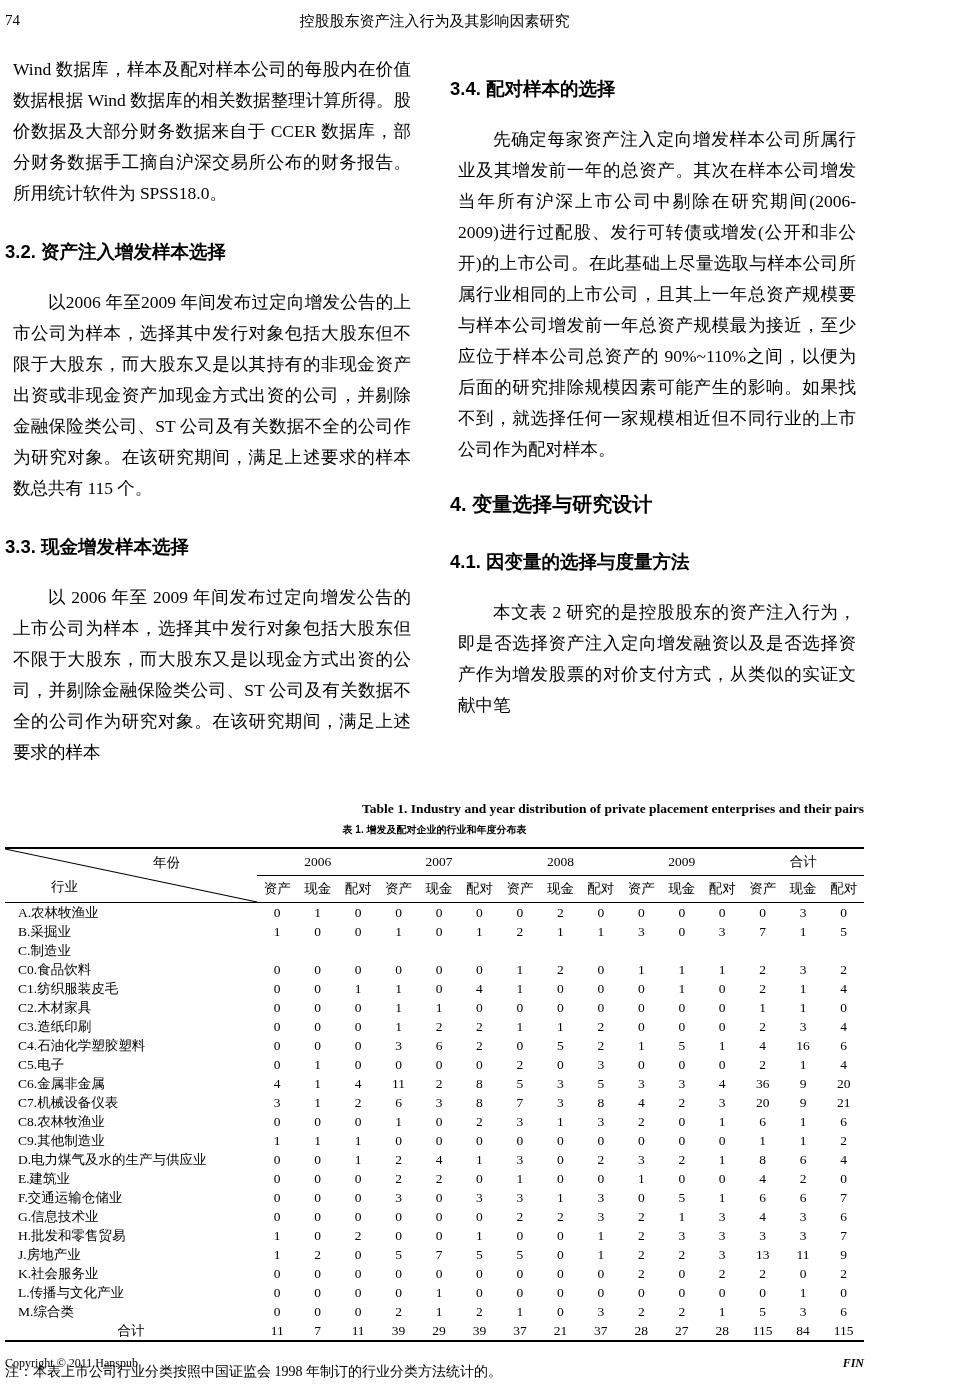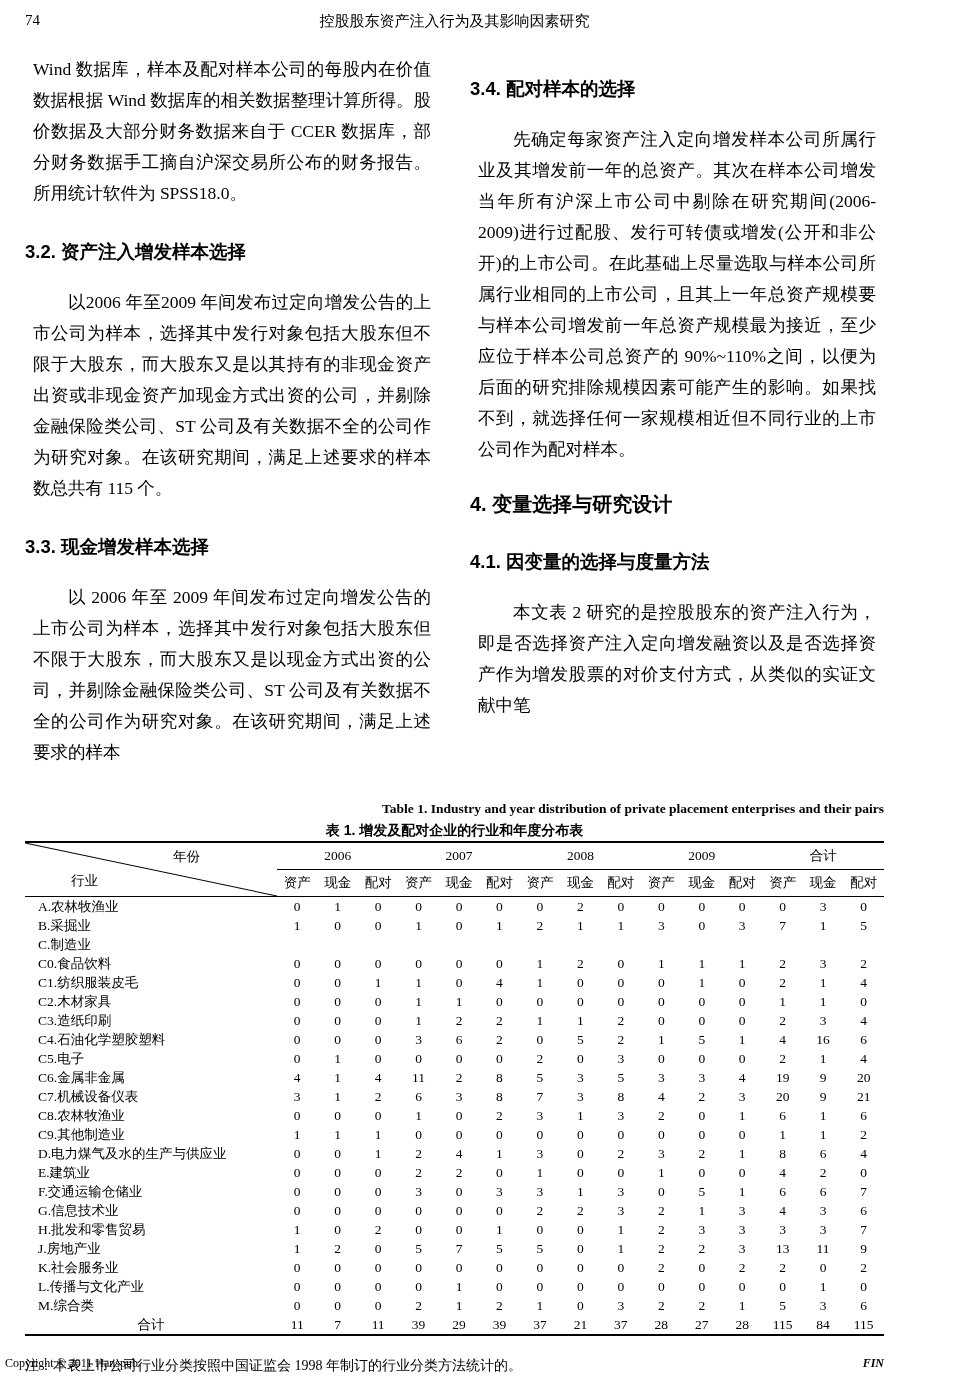--- a/index.html
+++ b/index.html
@@ -4,21 +4,20 @@
 <style>
   html, body { margin: 0; padding: 0; background: #ffffff; }
   .sheet {
     position: relative;
     width: 869px;
     height: 1386px;
     background: #ffffff;
     color: #000000;
     font-family: "Liberation Serif", "DejaVu Serif", serif;
     overflow: hidden;
-    padding-left: 20px;
   }
   .content { padding: 10px 5px 0 5px; }
 
   
   .running-head { position: relative; height: 24px; }
   .pagenum { position: absolute; left: 0; top: 2px; font-size: 15px; }
   .rtitle { text-align: center; font-size: 15px; padding-top: 2px; }
 
   
   .columns { display: flex; gap: 31px; margin-top: 12px; min-height: 672px; align-items: flex-start; }
@@ -32,27 +31,27 @@
   }
   .h-sec {
     font-weight: bold; font-size: 20px; line-height: 30px;
     margin-top: 24px; margin-bottom: 30px; text-align: left; text-indent: 0;
     font-family: "Liberation Sans", "DejaVu Sans", sans-serif;
   }
 
   
   .table-block { margin-top: 24px; }
   .ttitle-en { text-align: right; font-weight: bold; font-size: 13.5px; line-height: 17px; }
-  .ttitle-zh { text-align: center; font-weight: bold; font-size: 14px; line-height: 18px; margin-top: 4px;
+  .ttitle-zh { text-align: center; font-weight: bold; font-size: 10px; line-height: 18px; margin-top: 4px;
                font-family: "Liberation Sans", "DejaVu Sans", sans-serif; }
   table.dist {
     width: 100%;
     border-collapse: collapse;
     table-layout: fixed;
-    margin-top: 2px;
+    margin-top: 8px;
     border-top: 2px solid #000;
     border-bottom: 2px solid #000;
     font-size: 13.5px;
   }
   table.dist th, table.dist td {
     font-weight: normal;
     text-align: center;
     padding: 0;
     height: 19px;
     line-height: 19px;
@@ -328,21 +327,21 @@
               <td>4</td>
               <td>11</td>
               <td>2</td>
               <td>8</td>
               <td>5</td>
               <td>3</td>
               <td>5</td>
               <td>3</td>
               <td>3</td>
               <td>4</td>
-              <td>19</td>
+              <td>36</td>
               <td>9</td>
               <td>20</td>
             </tr>
             <tr>
               <td>C7.机械设备仪表</td>
               <td>3</td>
               <td>1</td>
               <td>2</td>
               <td>6</td>
               <td>3</td>

